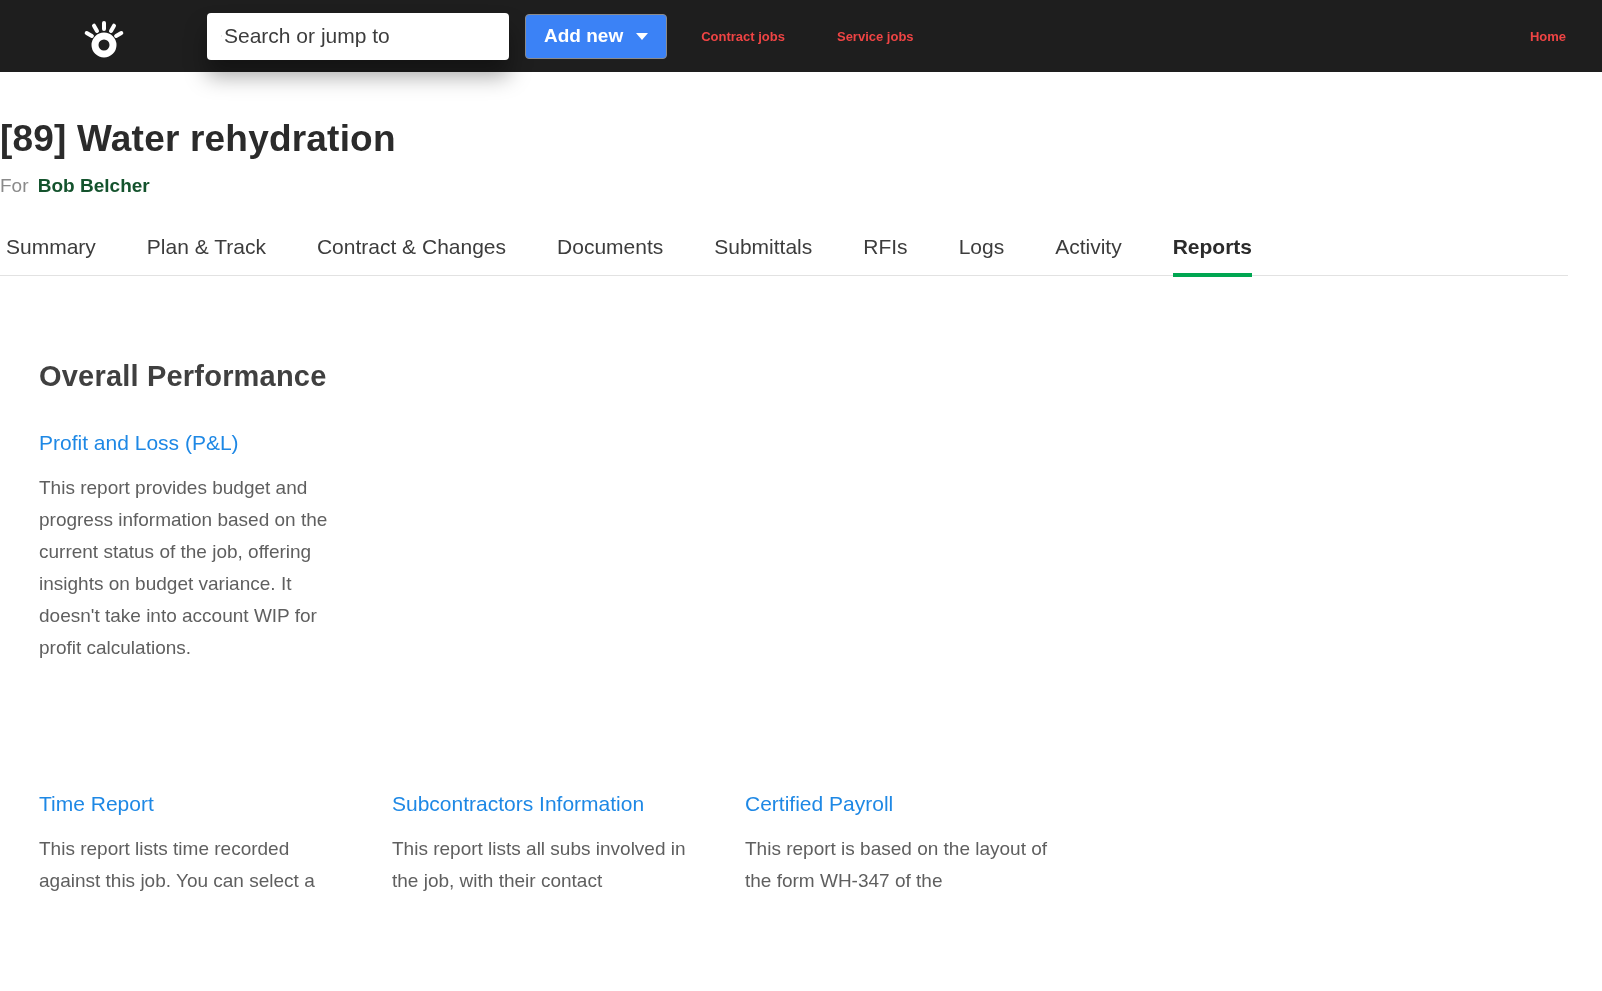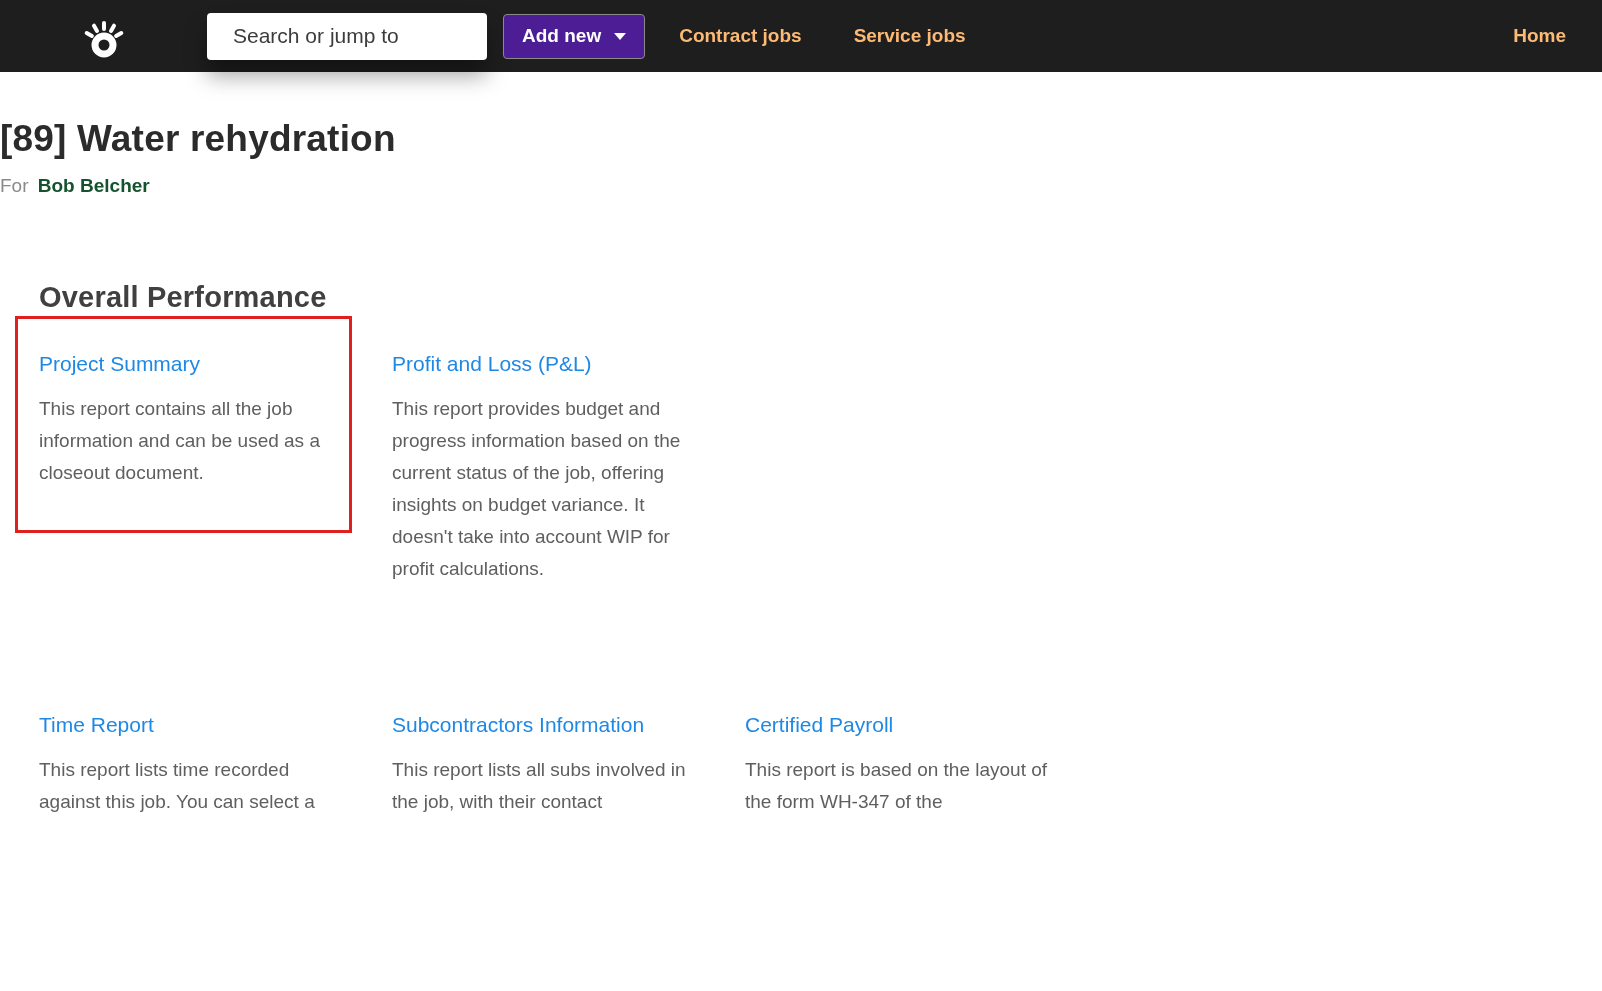--- a/index.html
+++ b/index.html
@@ -20,44 +20,44 @@
     position:relative;
     z-index:5;
   }
   .logo-wrap {
     width:207px;
     display:flex;
     justify-content:center;
     align-items:center;
   }
   .searchbox {
-    width:280px;
+    width:302px;
     height:47px;
     background:#ffffff;
     border-radius:4px;
     display:flex;
     align-items:center;
-    gap:12px;
+    gap:2px;
     padding:0 14px;
     box-shadow:0 16px 22px rgba(0,0,0,0.35);
   }
   .searchbox input {
     border:none;
     outline:none;
     flex:1;
     font-size:21px;
     font-family:"Liberation Sans", sans-serif;
     color:#333;
     background:transparent;
   }
   .searchbox input::placeholder { color:#3c3c3c; opacity:1; }
   .add-new-btn {
     margin-left:16px;
     height:45px;
-    background:#4c1d95;
+    background:#3b82f6;
     border:1px solid #8a8a8a;
     border-radius:4px;
     color:#fff;
     font-size:19px;
     font-weight:700;
     font-family:"Liberation Sans", sans-serif;
     display:flex;
     align-items:center;
     gap:13px;
     padding:0 18px;
@@ -65,22 +65,22 @@
   }
   .caret-down {
     width:0; height:0;
     border-left:6px solid transparent;
     border-right:6px solid transparent;
     border-top:7px solid #ffffff;
     display:inline-block;
   }
   .nav-links { display:flex; gap:52px; margin-left:34px; }
   .nav-link {
-    color:#fdba74;
-    font-size:19px;
+    color:#ef4444;
+    font-size:13px;
     font-weight:600;
     text-decoration:none;
     cursor:pointer;
   }
   .nav-home { margin-left:auto; }
 
   
   .page { position:relative; }
   .page-title {
     margin-top:46px;
@@ -204,30 +204,36 @@
 
 <main class="page">
 
   <h1 class="page-title">[89] Water rehydration</h1>
 
   <div class="subtitle">
     <span>For</span>
     <a>Bob Belcher</a>
   </div>
 
+  <nav class="tabs">
+    <div class="tab">Summary</div>
+    <div class="tab">Plan &amp; Track</div>
+    <div class="tab">Contract &amp; Changes</div>
+    <div class="tab">Documents</div>
+    <div class="tab">Submittals</div>
+    <div class="tab">RFIs</div>
+    <div class="tab">Logs</div>
+    <div class="tab">Activity</div>
+    <div class="tab active">Reports</div>
+  </nav>
 
   <section class="section section-overall">
     <h2 class="section-title">Overall Performance</h2>
     <div class="report-grid">
 
-      <div class="report-card">
-        <div class="annotation-box"></div>
-        <a class="report-link">Project Summary</a>
-        <p class="report-desc">This report contains all the job information and can be used as a closeout document.</p>
-      </div>
 
       <div class="report-card">
         <a class="report-link">Profit and Loss (P&amp;L)</a>
         <p class="report-desc">This report provides budget and progress information based on the current status of the job, offering insights on budget variance. It doesn't take into account WIP for profit calculations.</p>
       </div>
 
     </div>
   </section>
 
   <section class="section section-labor">

